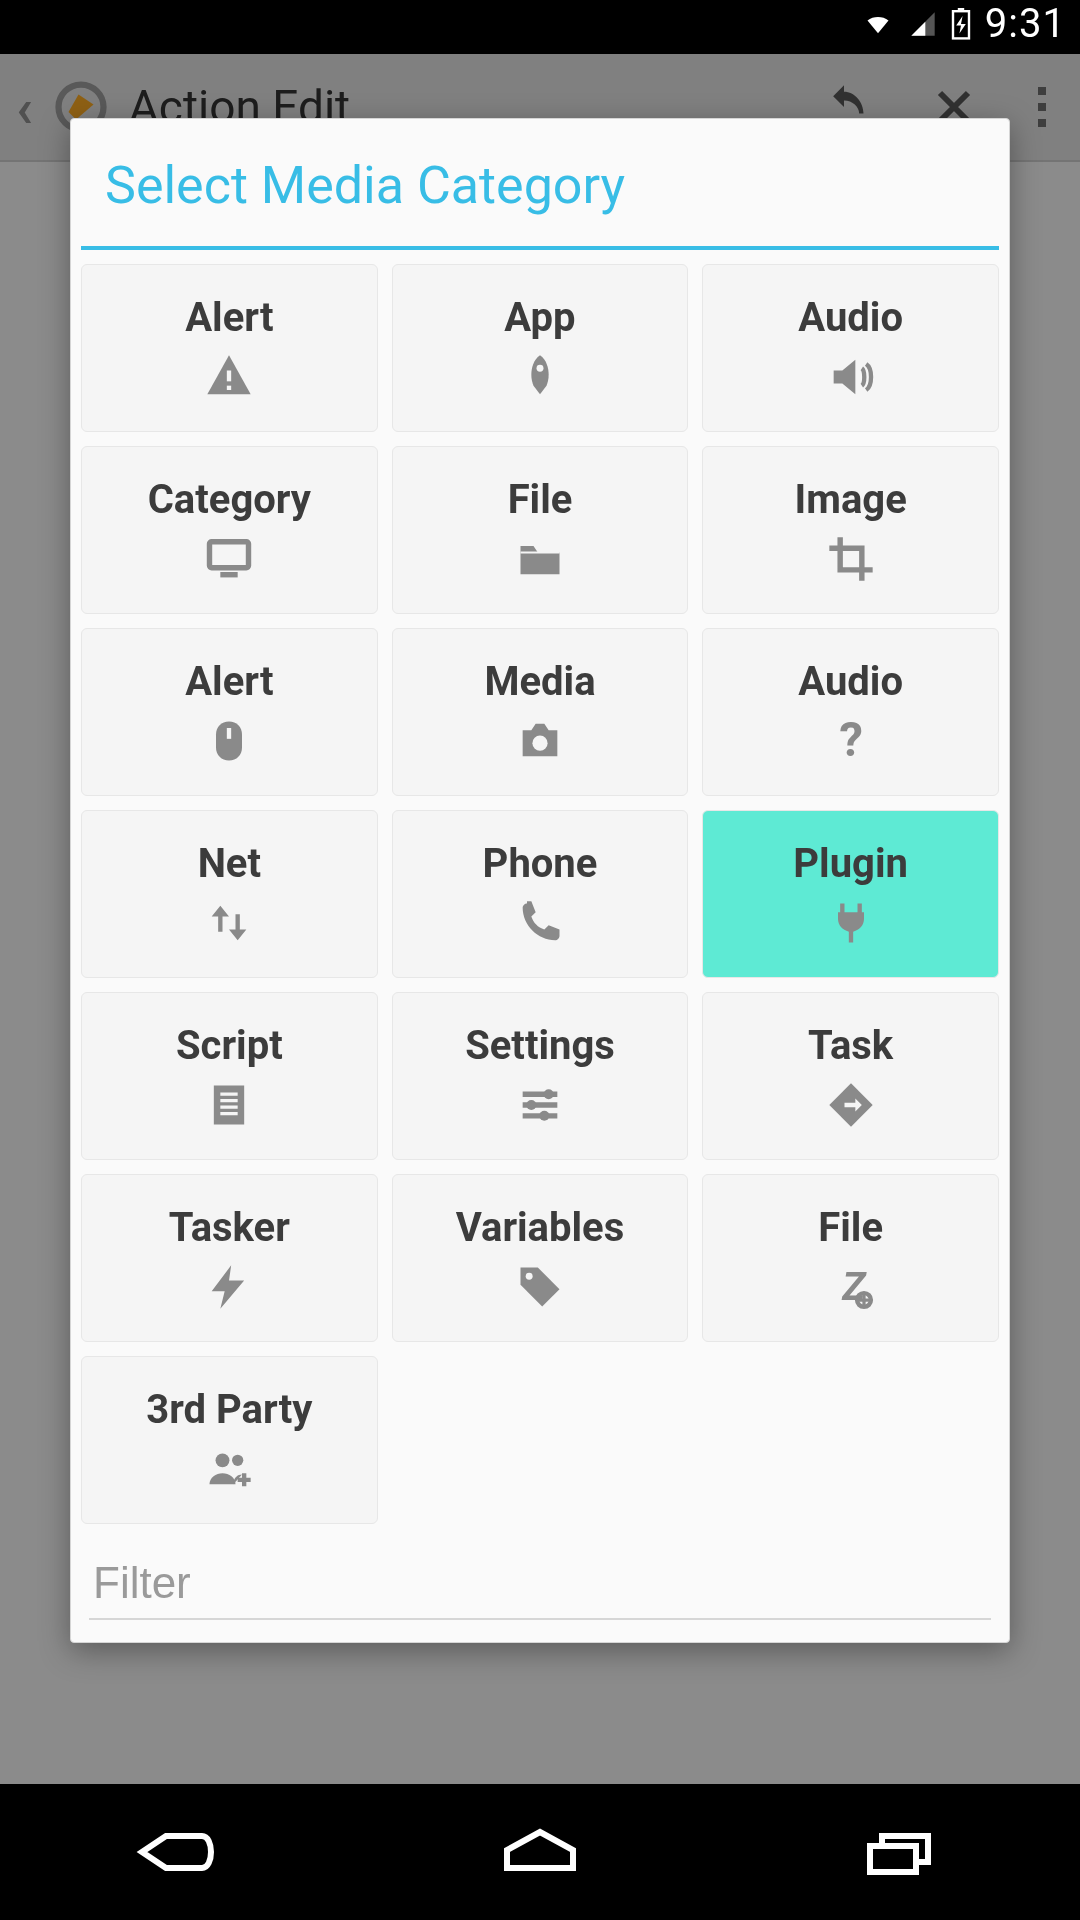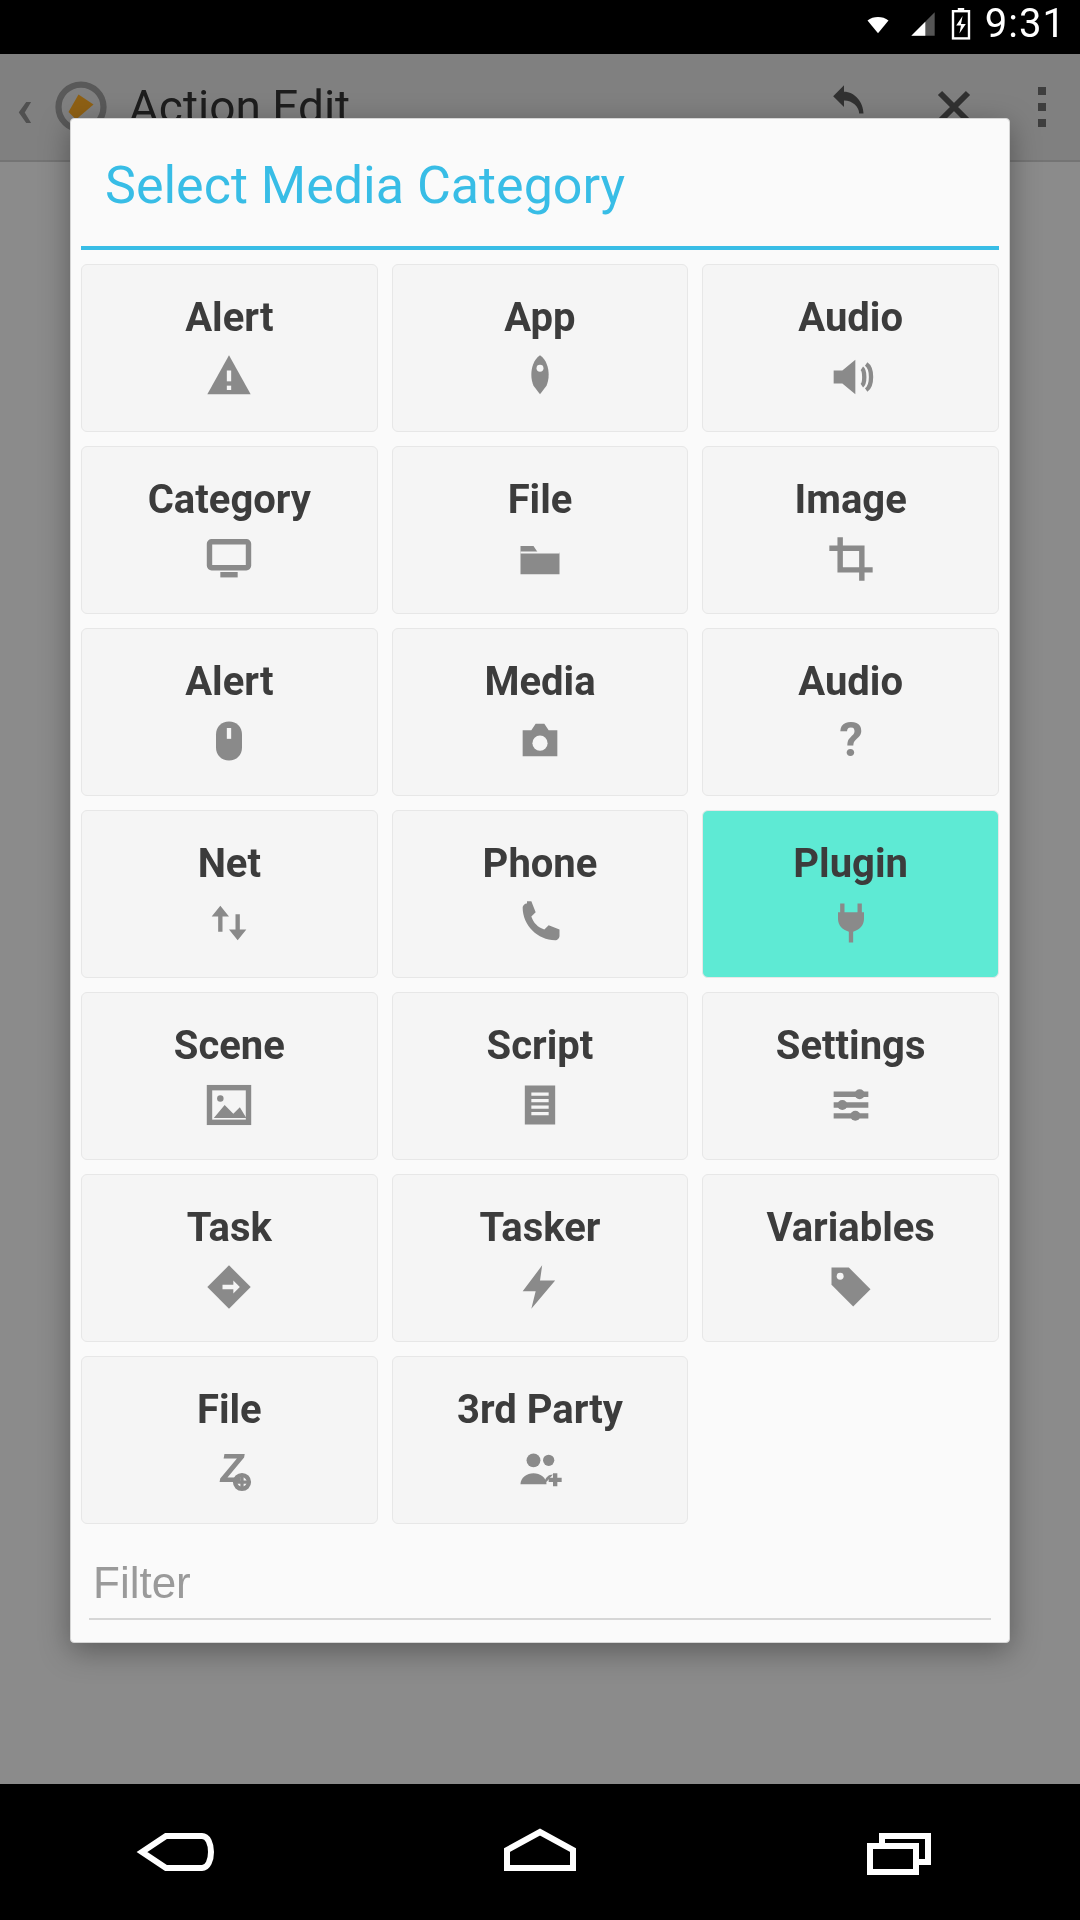--- a/index.html
+++ b/index.html
@@ -330,28 +330,20 @@
         </div>
         <div class="cat selected">
           <div class="label">Plugin</div>
           <div class="icon">
             <svg viewBox="0 0 24 24">
               <use href="#ic-plug"></use>
             </svg>
           </div>
         </div>
         <div class="cat">
-          <div class="label">Scene</div>
-          <div class="icon">
-            <svg viewBox="0 0 24 24">
-              <use href="#ic-picture"></use>
-            </svg>
-          </div>
-        </div>
-        <div class="cat">
           <div class="label">Script</div>
           <div class="icon">
             <svg viewBox="0 0 24 24">
               <use href="#ic-document"></use>
             </svg>
           </div>
         </div>
         <div class="cat">
           <div class="label">Settings</div>
           <div class="icon">

